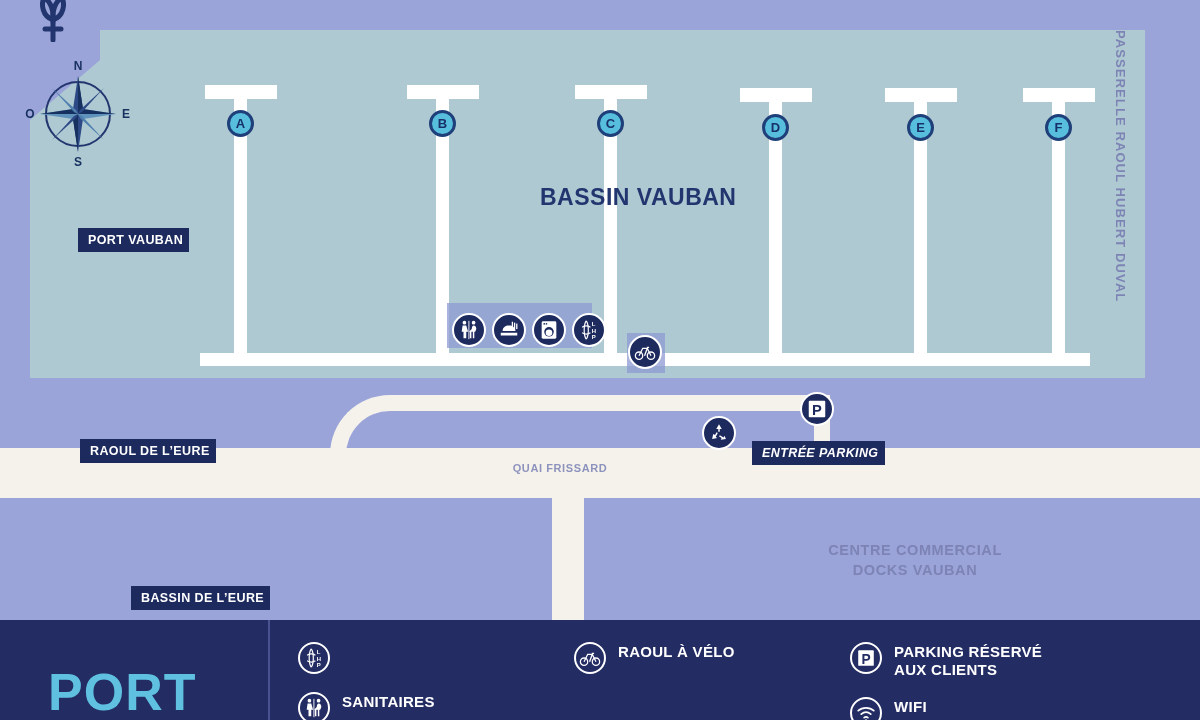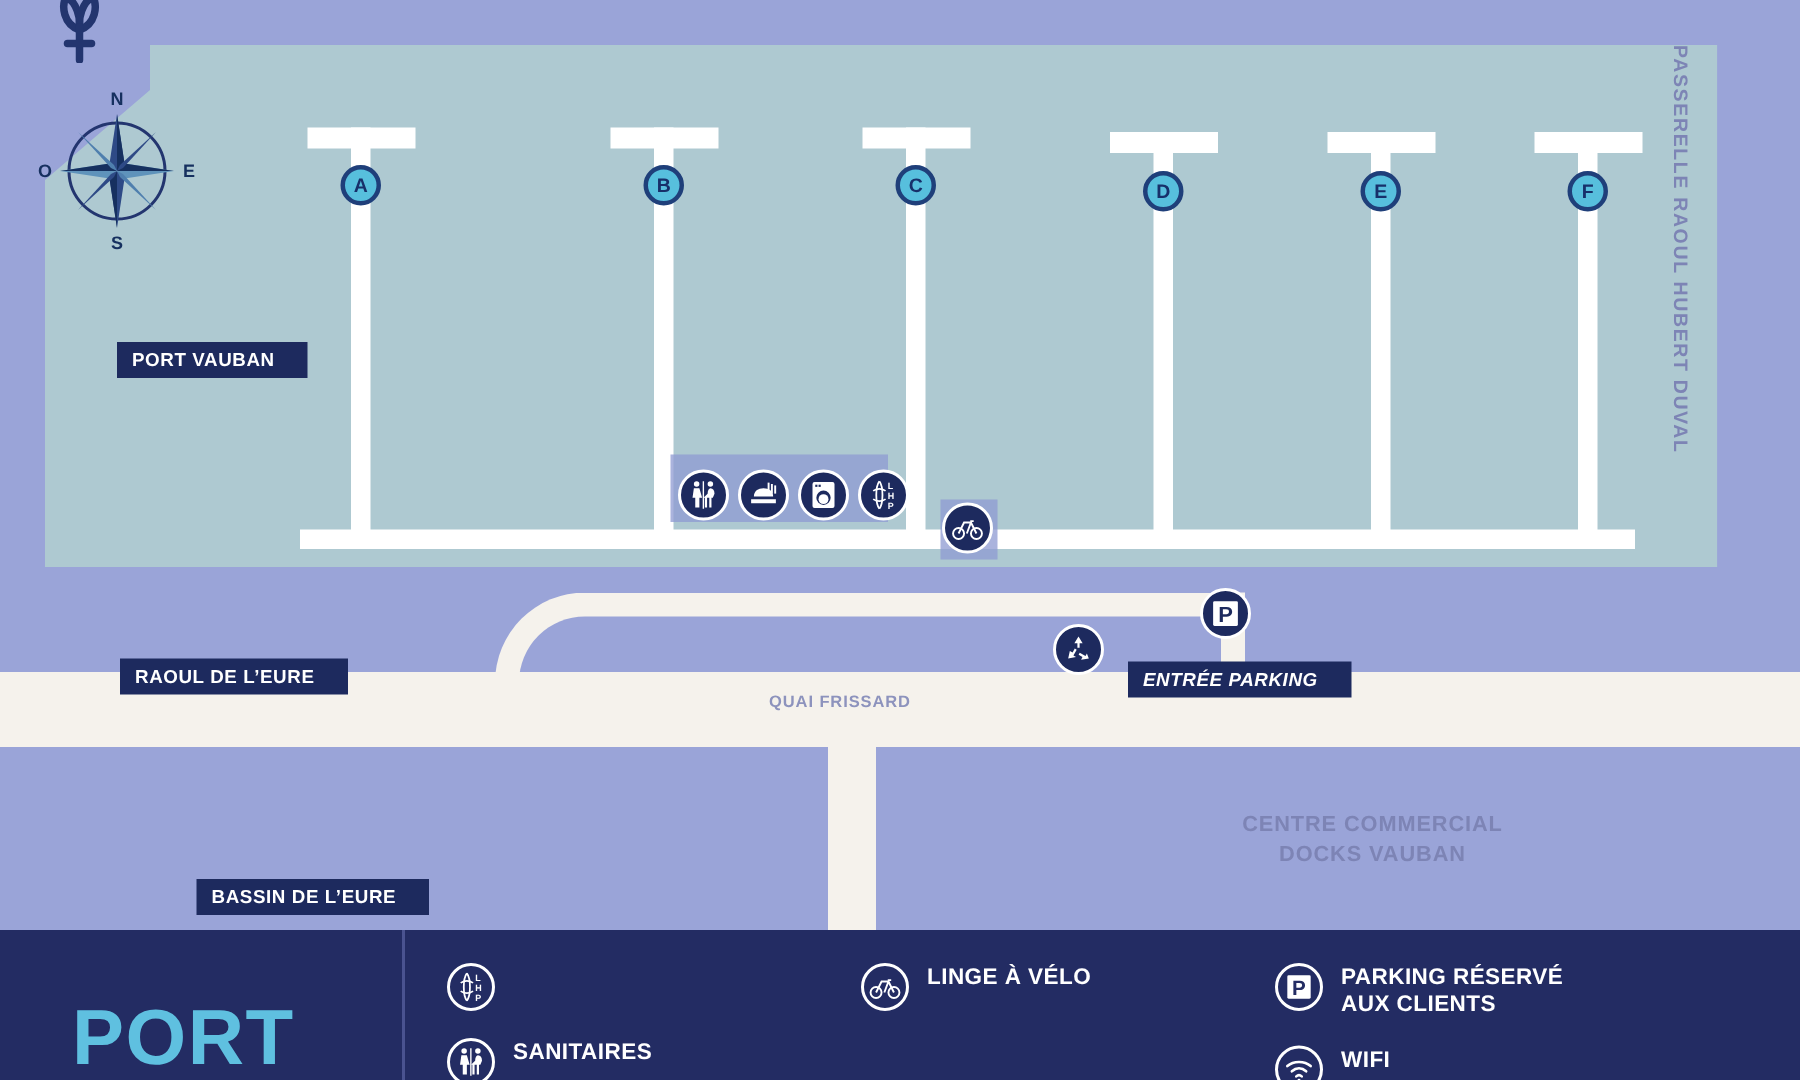--- a/index.html
+++ b/index.html
@@ -61,21 +61,21 @@
     position:absolute;left:330px;top:395px;width:500px;height:60px;
     border-top:16px solid #f5f2ec;border-left:16px solid #f5f2ec;
     border-top-left-radius:60px;box-sizing:border-box;
   }
   #parking-loop-right{position:absolute;left:814px;top:395px;width:16px;height:60px;background:#f5f2ec;}
 
   
   .map-label{
     position:absolute;background:#1d2a5e;color:#ffffff;
     font-size:12.5px;font-weight:bold;letter-spacing:.4px;
-    padding:5px 22px 5px 10px;white-space:nowrap;
+    padding:5px 6px 5px 10px;white-space:nowrap;
   }
 
   .map-text{
     position:absolute;color:#7d84b5;font-weight:bold;letter-spacing:.6px;
     text-align:center;
   }
 
   #bassin-vauban-title{
     position:absolute;left:540px;top:184px;font-size:23px;font-weight:bold;
     color:#23356f;letter-spacing:.5px;
@@ -188,20 +188,21 @@
     <div class="pier-marker" style="left:1045px;top:114px;">
       <span>F</span>
     </div>
 
     <div id="parking-loop"></div>
     <div id="parking-loop-right"></div>
     <div class="road" id="quai-frissard-road"></div>
     <div class="road" id="road-vertical"></div>
     <div id="quai-frissard-label">QUAI FRISSARD</div>
 
+    <div id="bassin-vauban-title">BASSIN VAUBAN</div>
     <div id="passerelle-label">PASSERELLE RAOUL HUBERT DUVAL</div>
 
     <div class="map-text" id="centre-commercial">
       <span>CENTRE COMMERCIAL</span><br>
       <span>DOCKS VAUBAN</span>
     </div>
 
     <div class="map-label" style="left:78px;top:228px;">PORT VAUBAN</div>
     <div class="map-label" style="left:80px;top:439px;">RAOUL DE L’EURE</div>
     <div class="map-label" style="left:752px;top:441px;font-style:italic;">ENTRÉE PARKING</div>
@@ -354,21 +355,21 @@
         <div class="legend-item">
           <span class="legend-icon">
             <svg viewBox="0 0 24 24" fill="none" stroke="#ffffff" stroke-width="1.4" aria-hidden="true">
               <circle cx="5.5" cy="16" r="4"></circle>
                 <circle cx="18.5" cy="16" r="4"></circle>
               <path d="M5.5 16l4-8h5l4 8M9.5 8h5l-3 8"></path>
                 <path d="M14 7h2.5"></path>
             </svg>
           </span>
           <span class="legend-text">
-            <span class="legend-main">LINGE À VÉLO</span>
+            <span class="legend-main">RAOUL À VÉLO</span>
           </span>
         </div>
       </div>
 
       <div class="legend-col">
         <div class="legend-item">
           <span class="legend-icon">
             <svg viewBox="0 0 24 24" fill="none" aria-hidden="true">
               <rect x="3.5" y="3.5" width="17" height="17" rx="1" fill="#ffffff"></rect>
               <text x="12" y="18" font-size="15" fill="#232c63" text-anchor="middle" font-family="Liberation Sans, sans-serif" font-weight="bold">P</text>

